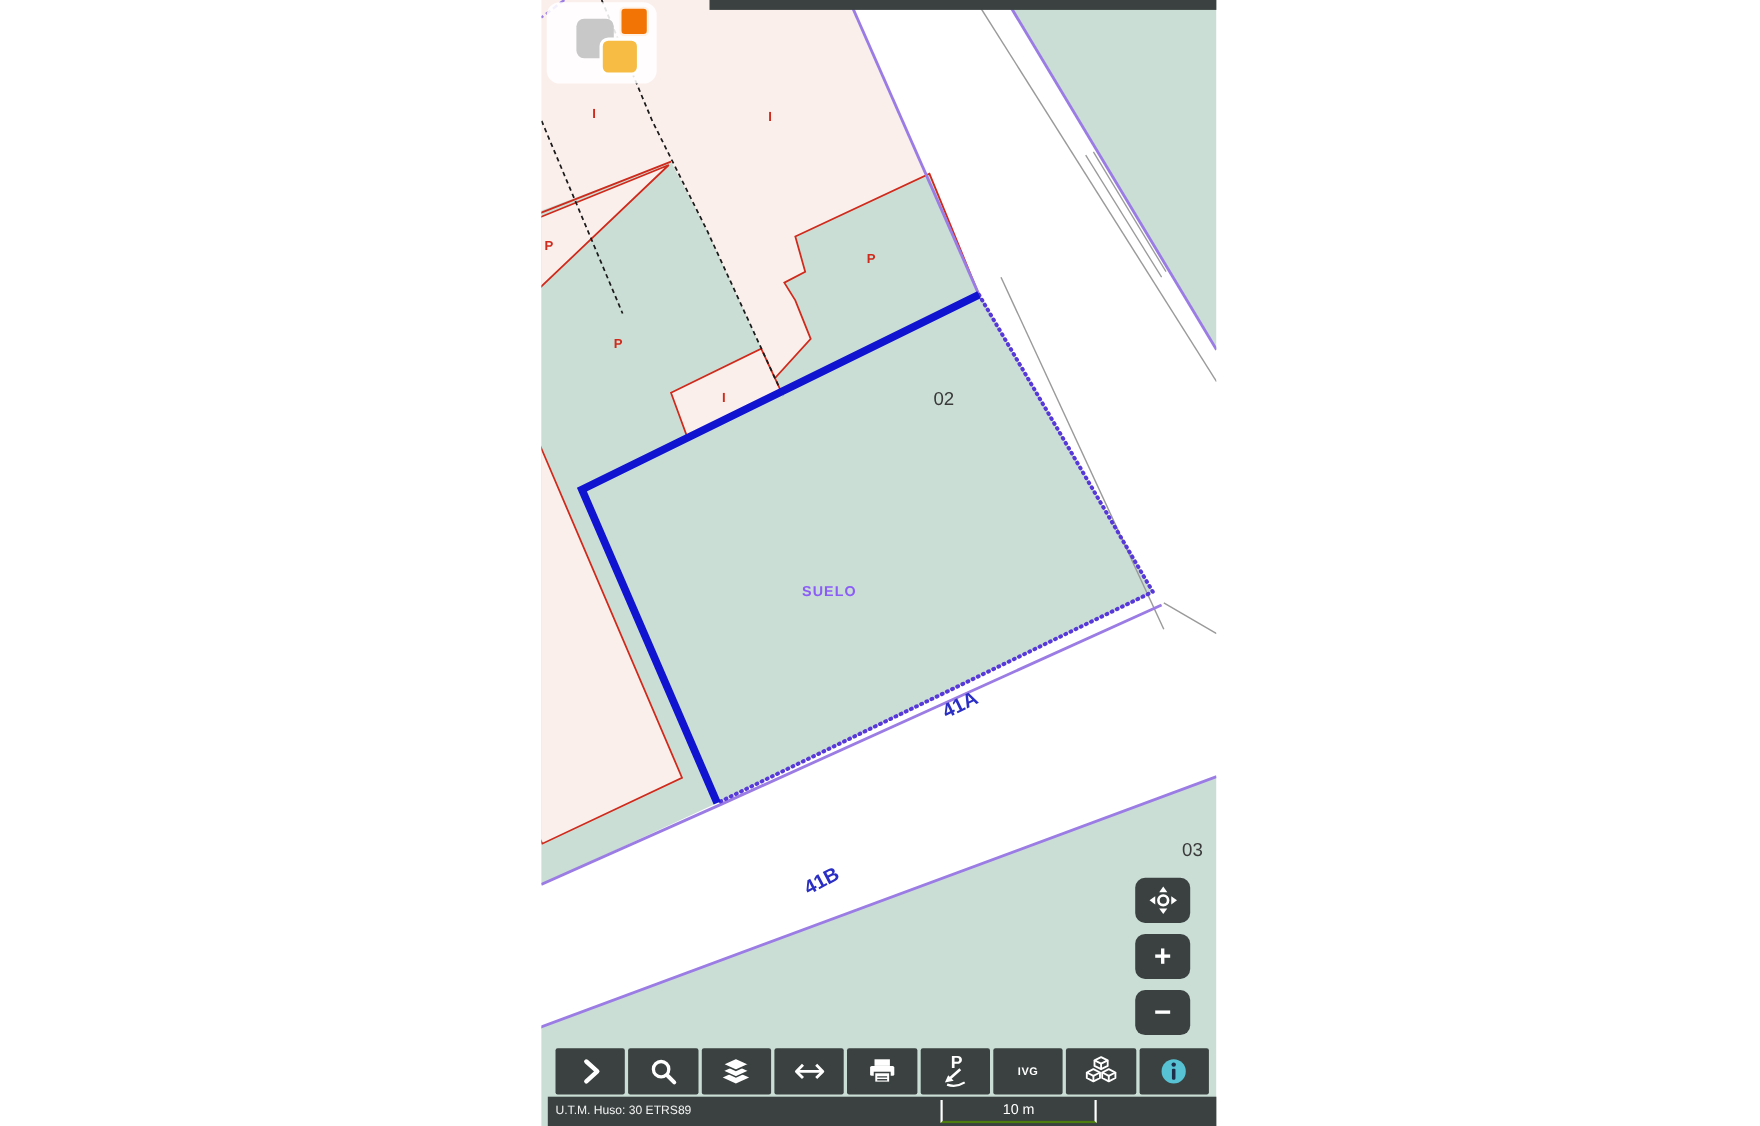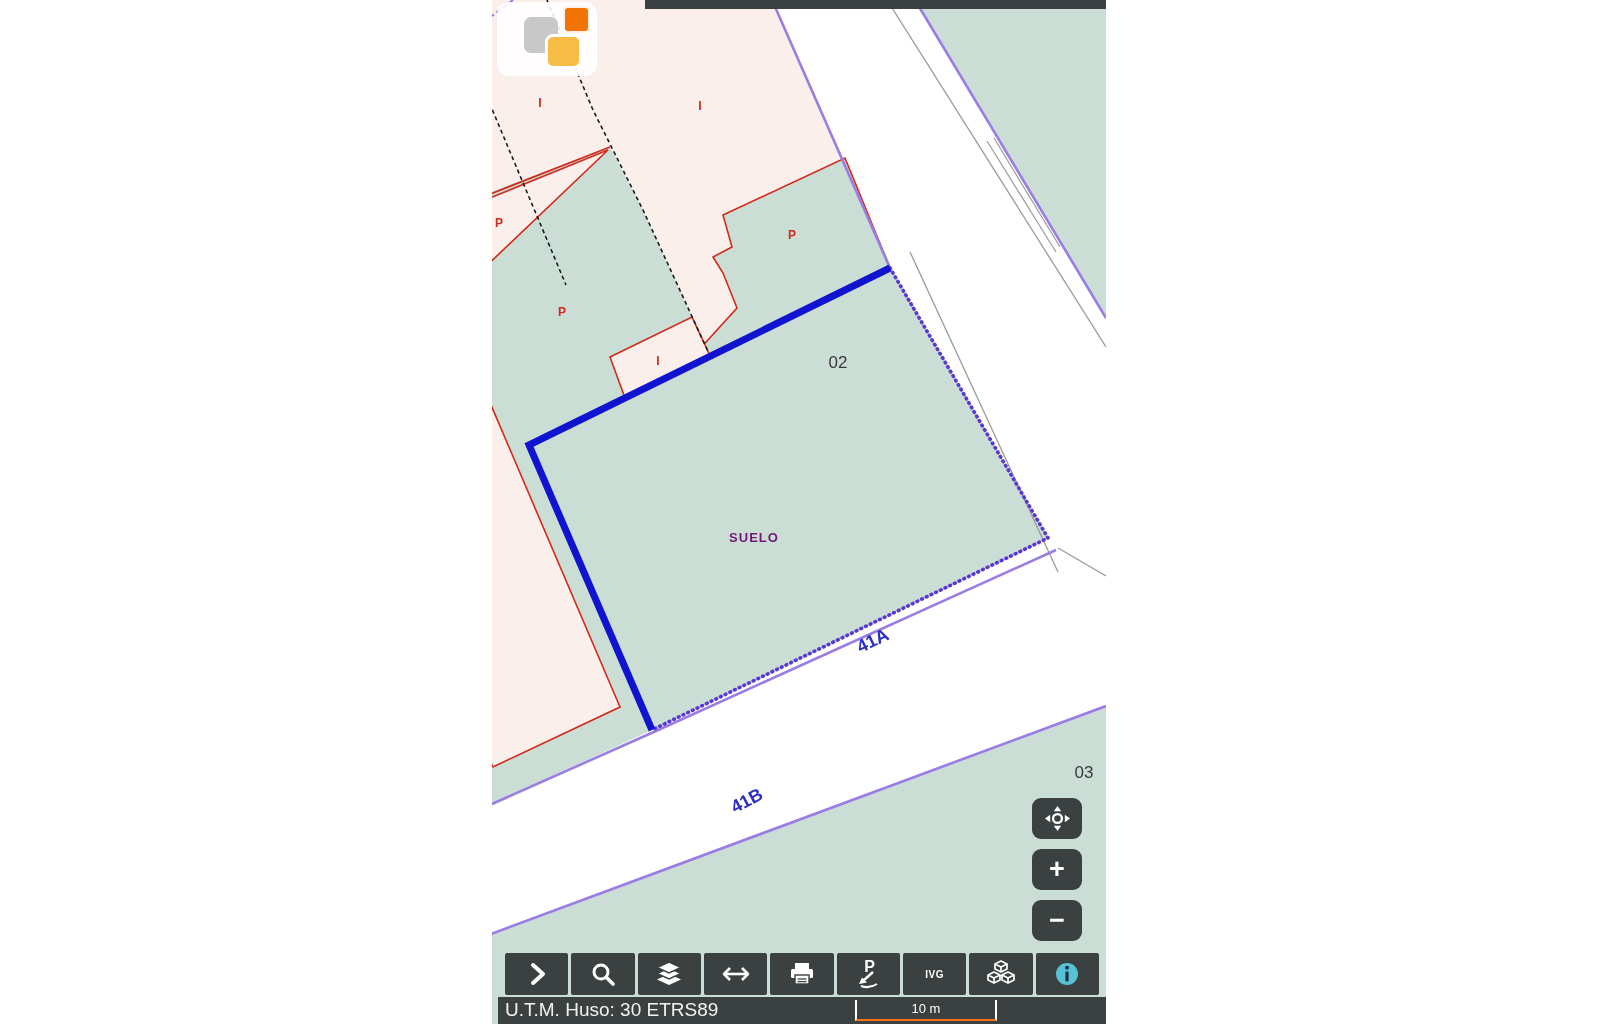--- a/index.html
+++ b/index.html
@@ -8,21 +8,21 @@
     font-family:"Liberation Sans",sans-serif;position:relative;overflow:hidden;
   }
   .stage{
     position:absolute;left:492px;top:0;width:614px;height:1024px;
     background:#ffffff;overflow:hidden;
   }
   .map-svg{position:absolute;left:0;top:0;}
   
   .lbl{position:absolute;transform:translate(-50%,-50%);white-space:nowrap;z-index:3;}
   .lbl-red{color:#cf2a1b;font-weight:bold;font-size:12px;}
-  .lbl-suelo{color:#701a75;font-weight:bold;font-size:13px;letter-spacing:1px;}
+  .lbl-suelo{color:#8b5cf6;font-weight:bold;font-size:13px;letter-spacing:1px;}
   .lbl-num{color:#3a3a3a;font-size:17px;}
   .lbl-street{color:#2a2ec4;font-weight:bold;font-size:18px;}
   .rot26{transform:translate(-50%,-50%) rotate(-26deg);}
   .rot28{transform:translate(-50%,-50%) rotate(-28deg);}
   
   .top-strip{position:absolute;left:153px;top:0;width:461px;height:9px;background:#3a4140;z-index:4;}
   
   .logo{position:absolute;left:5px;top:2px;width:100px;height:74px;background:rgba(255,255,255,.88);
         border-radius:12px;z-index:5;}
   .logo .sq{position:absolute;}
@@ -36,23 +36,23 @@
   
   .toolbar{position:absolute;left:13px;top:953px;width:594px;display:flex;gap:3px;z-index:7;}
   .tbtn{flex:1;height:42px;background:#3a4140;border-radius:2px;display:flex;align-items:center;
         justify-content:center;color:#ffffff;cursor:pointer;}
   .tbtn-text{font-weight:bold;font-size:10px;color:#ffffff;letter-spacing:.5px;}
   .p-pin{position:relative;width:30px;height:30px;}
   .p-pin .pchar{position:absolute;left:11px;top:-1px;font-weight:bold;font-size:16px;}
   .p-pin svg{position:absolute;left:0;top:0;}
   
   .statusbar{position:absolute;left:6px;top:997px;width:608px;height:27px;background:#3a4140;z-index:7;}
-  .utm-text{position:absolute;left:7px;top:0;height:27px;line-height:26px;color:#f2f2f2;font-size:19px;text-align:center;}
+  .utm-text{position:absolute;left:7px;top:0;height:27px;line-height:26px;color:#f2f2f2;font-size:11px;text-align:center;}
   .scalebar{position:absolute;left:357px;top:3px;width:138px;height:19px;
-            border-left:2px solid #ffffff;border-right:2px solid #ffffff;border-bottom:2px solid #f97316;
+            border-left:2px solid #ffffff;border-right:2px solid #ffffff;border-bottom:2px solid #4d7c0f;
             text-align:center;color:#ffffff;font-size:13px;line-height:17px;}
 </style>
 </head>
 <body>
 
 <div class="stage">
 
   <svg class="map-svg" width="614" height="1024" viewBox="0 0 614 1024">
 
     <rect x="0" y="0" width="614" height="1024" fill="#ffffff"></rect>
@@ -96,21 +96,21 @@
 
     <polyline points="398,268 37,445 160,730" fill="none" stroke="#1013cf" stroke-width="7" stroke-linejoin="miter"></polyline>
   </svg>
 
   <span class="lbl lbl-red" style="left:48px;top:103px;">I</span>
   <span class="lbl lbl-red" style="left:208px;top:106px;">I</span>
   <span class="lbl lbl-red" style="left:7px;top:223px;">P</span>
   <span class="lbl lbl-red" style="left:70px;top:312px;">P</span>
   <span class="lbl lbl-red" style="left:300px;top:235px;">P</span>
   <span class="lbl lbl-red" style="left:166px;top:361px;">I</span>
-  <span class="lbl lbl-num" style="left:346px;top:363px;">02</span>
+  <span class="lbl lbl-num" style="left:366px;top:363px;">02</span>
   <span class="lbl lbl-num" style="left:592px;top:773px;">03</span>
   <span class="lbl lbl-suelo" style="left:262px;top:537px;">SUELO</span>
   <span class="lbl lbl-street rot26" style="left:381px;top:641px;">41A</span>
   <span class="lbl lbl-street rot28" style="left:255px;top:801px;">41B</span>
 
   <div class="top-strip"></div>
 
   <div class="logo">
     <div class="sq sq-gray"></div>
     <div class="sq sq-amber"></div>

